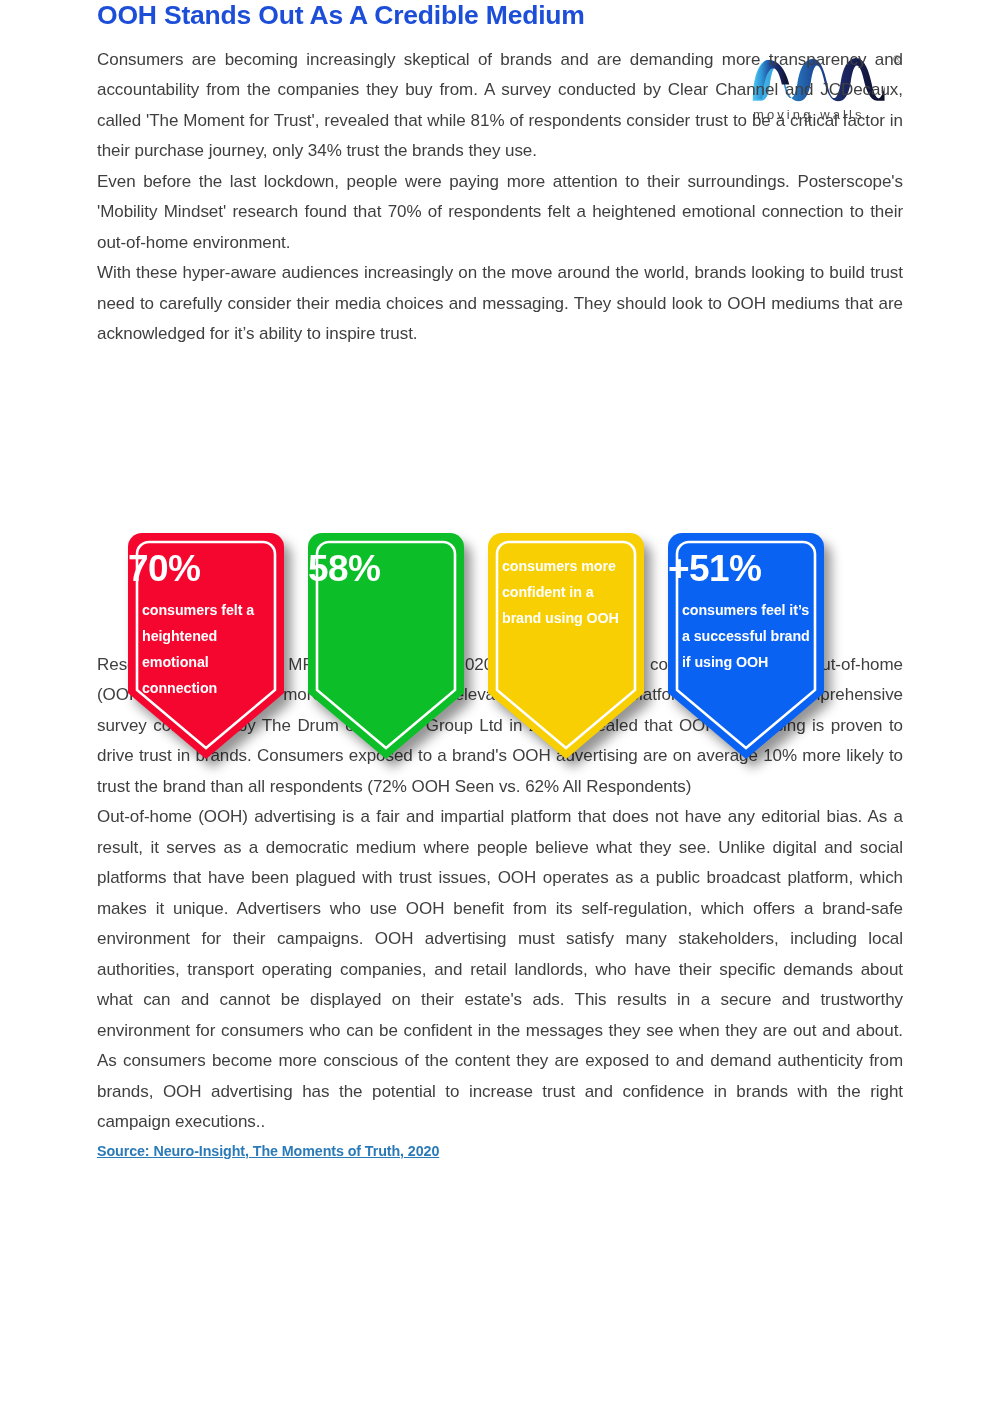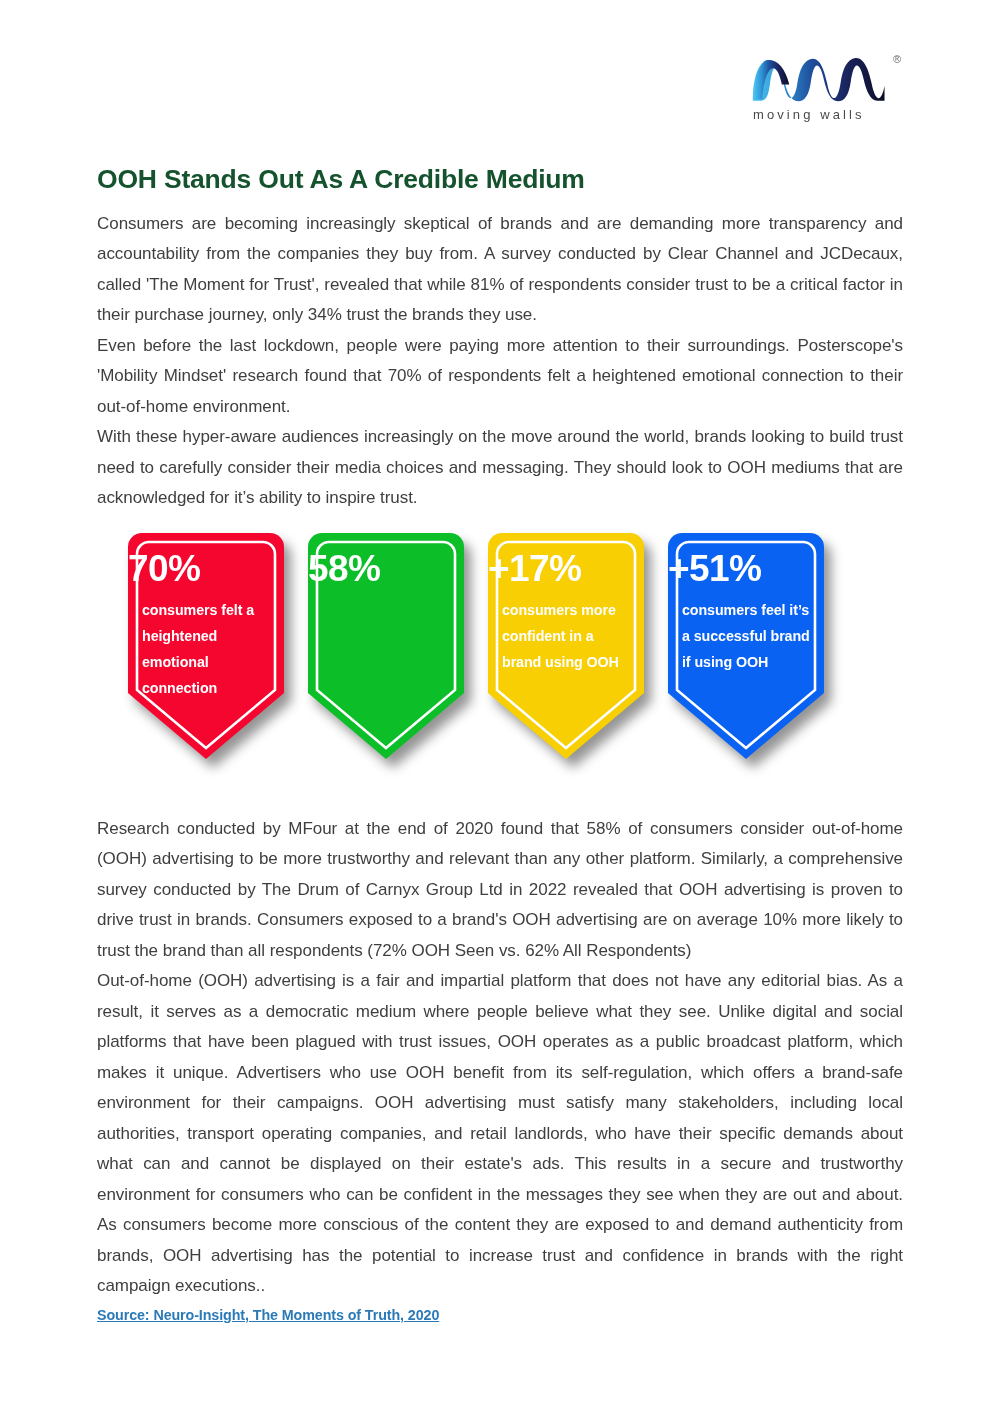--- a/index.html
+++ b/index.html
@@ -55,24 +55,23 @@
   
   .page {
     position: absolute;
     left: 97px;
     top: 0;
     width: 806px;
   }
 
   h1.title {
     margin: 0;
-    padding-top: 164px;
     font-size: 26.5px;
     font-weight: bold;
-    color: #14532d;
+    color: #1d4ed8;
     letter-spacing: -0.2px;
     line-height: 1.2;
   }
 
   p.para {
     margin: 0;
     padding-top: 13px;
     font-size: 17px;
     line-height: 30.5px;
     text-align: justify;
@@ -236,21 +235,20 @@
       <div class="badge-value">58%</div>
     </div>
   </div>
 
   <div class="badge">
     <svg class="badge-svg" viewBox="0 0 156 232" preserveAspectRatio="none">
       <path id="shield2" d="M14 0 H142 A14 14 0 0 1 156 14 V160 L78 226 L0 160 V14 A14 14 0 0 1 14 0 Z" fill="#F7CF02"></path>
       <path d="M21 9 H135 A12 12 0 0 1 147 21 V157 L78 215 L9 157 V21 A12 12 0 0 1 21 9 Z" fill="none" stroke="#ffffff" stroke-width="2.6"></path>
     </svg>
     <div class="badge-content">
-      <div class="badge-value">+17%</div>
       <div class="badge-label">consumers more confident in a brand using OOH</div>
     </div>
   </div>
 
   <div class="badge">
     <svg class="badge-svg" viewBox="0 0 156 232" preserveAspectRatio="none">
       <path id="shield3" d="M14 0 H142 A14 14 0 0 1 156 14 V160 L78 226 L0 160 V14 A14 14 0 0 1 14 0 Z" fill="#0A62F2"></path>
       <path d="M21 9 H135 A12 12 0 0 1 147 21 V157 L78 215 L9 157 V21 A12 12 0 0 1 21 9 Z" fill="none" stroke="#ffffff" stroke-width="2.6"></path>
     </svg>
     <div class="badge-content">

